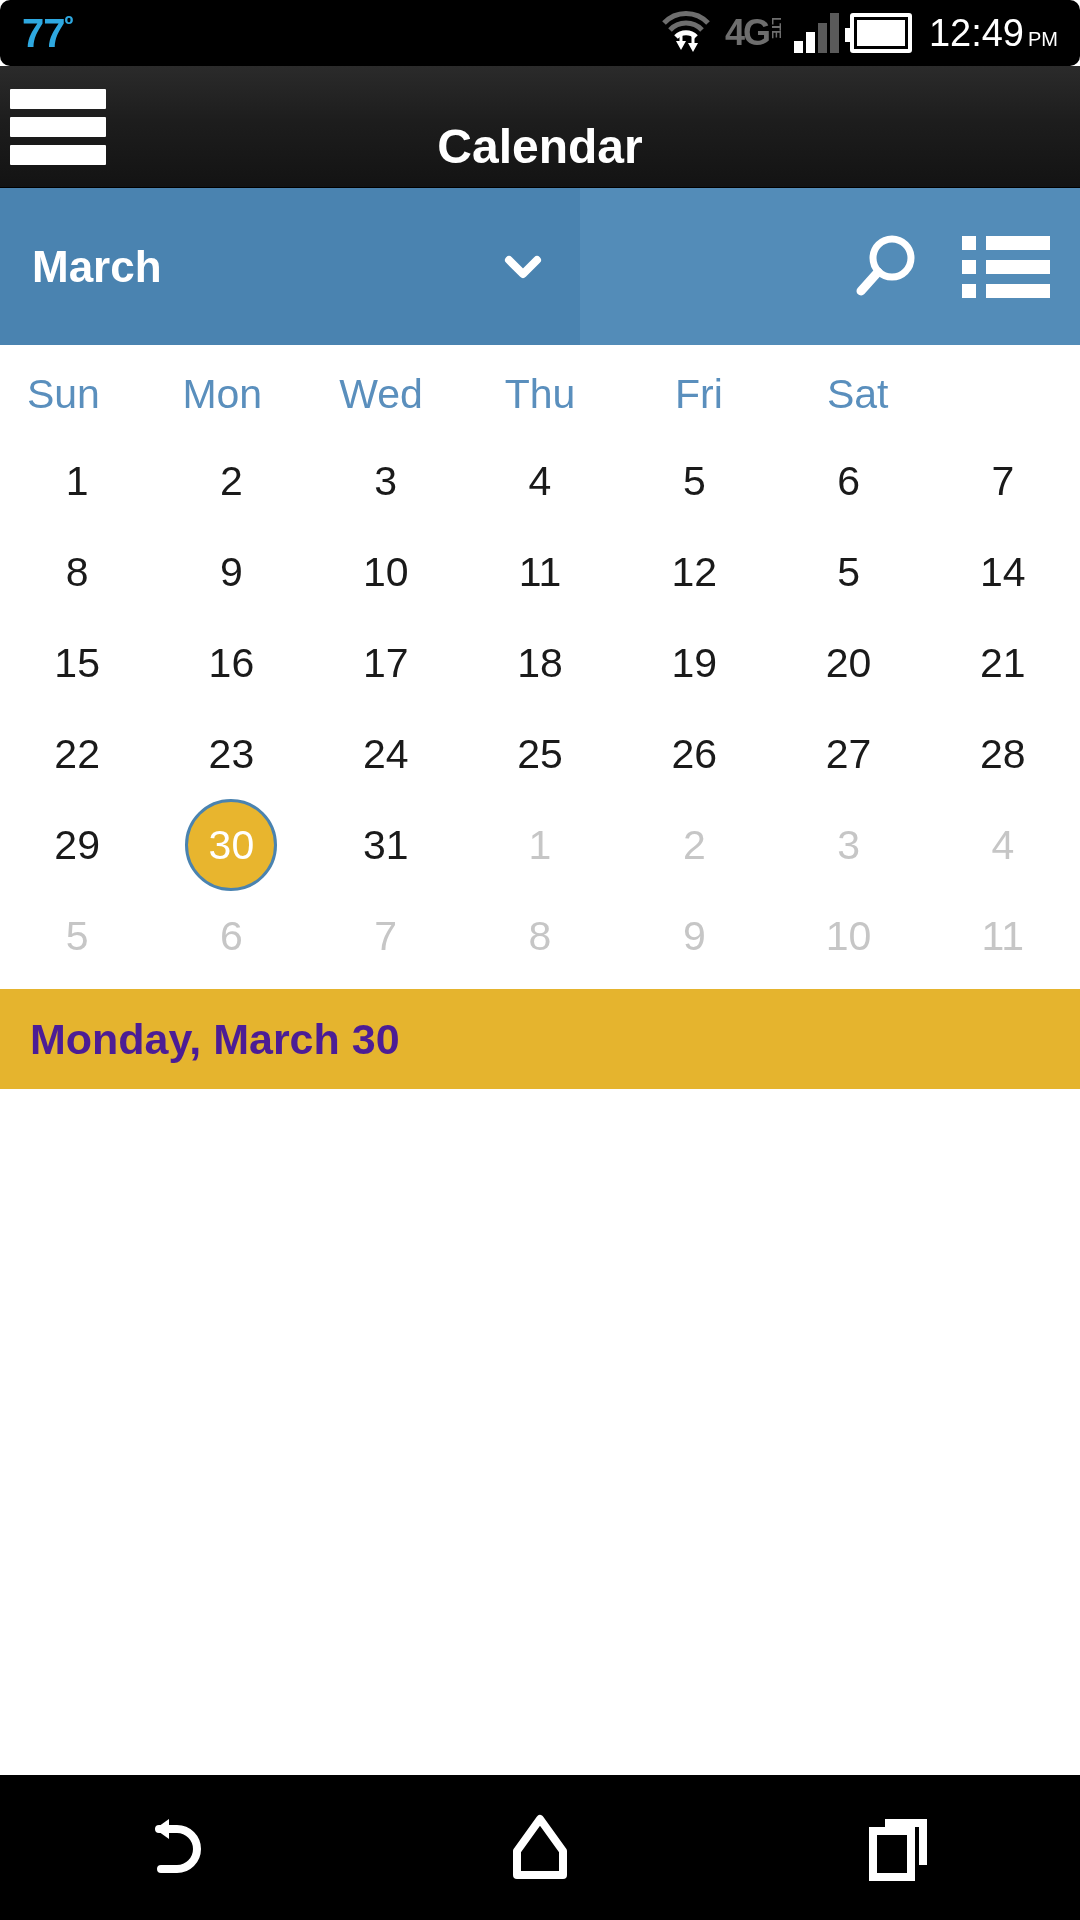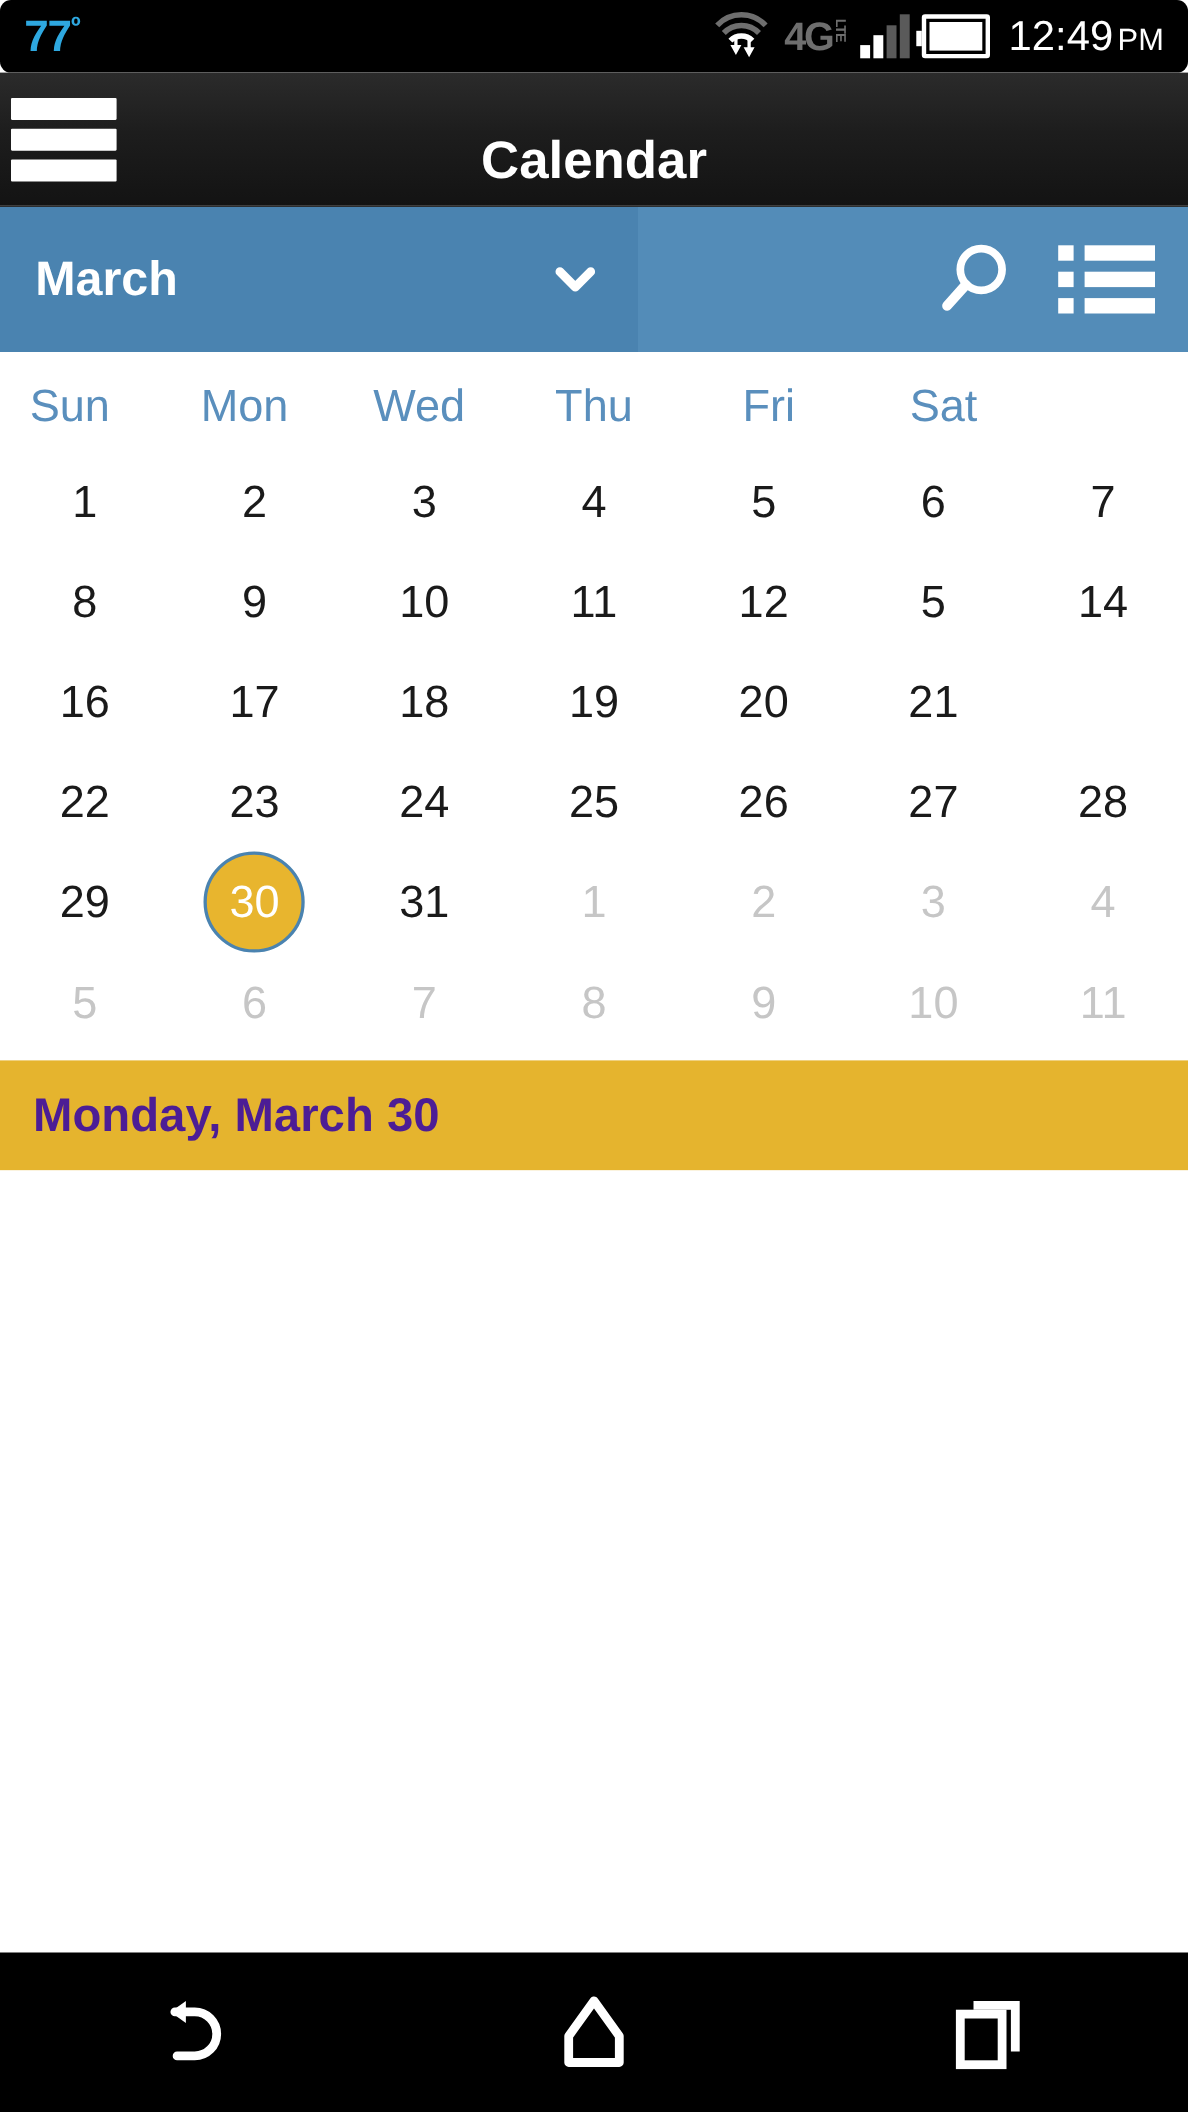--- a/index.html
+++ b/index.html
@@ -56,21 +56,21 @@
     width: 62px; height: 40px;
     border: 4px solid #ffffff; border-radius: 3px;
     position: relative; padding: 3px;
   }
   .battery::after {
     content: ""; position: absolute; left: -9px; top: 11px;
     width: 5px; height: 14px; background: #ffffff;
   }
   .battery .fill { width: 100%; height: 100%; background: #ffffff; }
   .clock { color: #ffffff; font-size: 38px; line-height: 1; margin-left: 6px; }
-  .clock .ampm { font-size: 28px; margin-left: 4px; text-align: center; }
+  .clock .ampm { font-size: 20px; margin-left: 4px; text-align: center; }
 
   
   .appbar {
     height: 122px;
     background: linear-gradient(#2b2b2b 0%, #1d1d1d 45%, #131313 100%);
     border-bottom: 1px solid #000;
     display: flex;
     align-items: center;
     position: relative;
     flex: 0 0 auto;
@@ -83,21 +83,21 @@
   .hamburger span { display: block; height: 20px; background: #ffffff; border-radius: 1px; }
   .appbar-title {
     position: absolute; left: 0; right: 0; text-align: center;
     color: #ffffff; font-size: 48px; font-weight: bold;
     pointer-events: none;
     margin-top: 40px;
   }
 
   
   .monthbar {
-    height: 132px;
+    height: 157px;
     display: flex;
     flex: 0 0 auto;
   }
   .month-left {
     width: 580px;
     background: #4a83b0;
     display: flex; align-items: center;
     padding: 0 34px 0 32px;
   }
   .month-label {
@@ -309,20 +309,23 @@
           </div>
           <div class="daycell">
             <div class="daynum">5</div>
           </div>
           <div class="daycell">
             <div class="daynum">14</div>
           </div>
         </div>
         <div class="week">
           <div class="daycell">
+            <div class="daynum">15</div>
+          </div>
+          <div class="daycell">
             <div class="daynum">16</div>
           </div>
           <div class="daycell">
             <div class="daynum">17</div>
           </div>
           <div class="daycell">
             <div class="daynum">18</div>
           </div>
           <div class="daycell">
             <div class="daynum">19</div>

